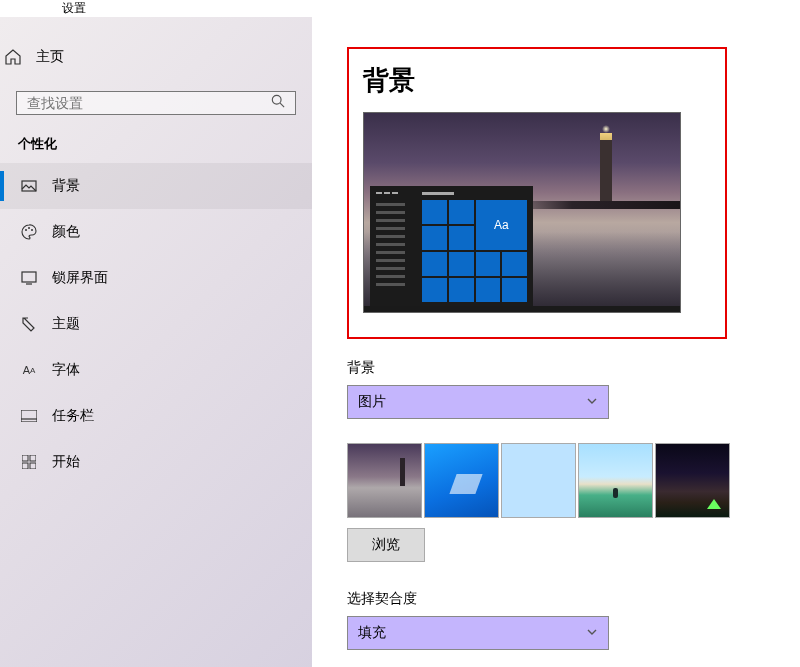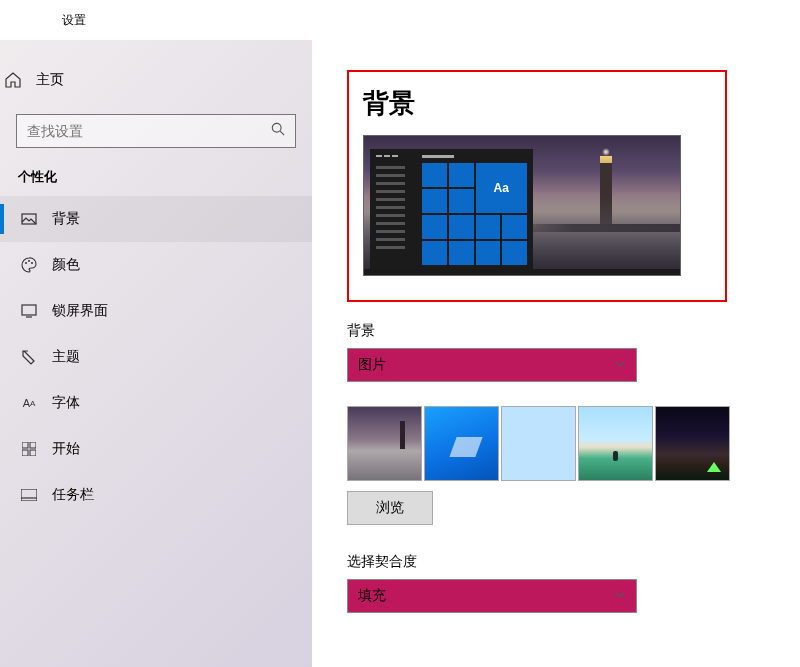--- a/index.html
+++ b/index.html
@@ -13,21 +13,21 @@
   width: 312px; height: 100%;
   background: linear-gradient(135deg, #f0ecee 0%, #e4dee6 50%, #d7d1e0 100%);
   padding-top: 20px;
 }
 
 .home-item { display: flex; align-items: center; height: 40px; padding-left: 4px; font-size: 14px; cursor: pointer; }
 .home-item .icon { width: 18px; margin-right: 14px; display: flex; align-items: center; justify-content: center; }
 
 .search-wrap { padding: 14px 16px 0 16px; }
 .search {
-  display: flex; align-items: center; height: 34px; width: 280px;
+  display: flex; align-items: center; height: 24px; width: 280px;
   border: 1px solid #777; background: rgba(255,255,255,0.5);
   padding: 0 10px; justify-content: space-between;
 }
 .search input {
   border: none; background: transparent; outline: none; font-size: 14px; width: 85%;
   color: #444;
 }
 .search .icon { color: #555; }
 
 .cat { padding: 20px 0 10px 18px; font-size: 13px; font-weight: 600; }
@@ -42,24 +42,23 @@
   content: ""; position: absolute; left: 0; top: 8px; bottom: 8px; width: 4px;
   background: #0078d4;
 }
 .nav li .icon { width: 18px; margin-right: 14px; display: flex; align-items: center; justify-content: center; }
 
 .content { flex: 1; padding: 30px 0 0 35px; overflow-y: auto; }
 .highlight-box { border: 2px solid #e60000; padding: 14px 36px 24px 14px; width: 380px; margin-bottom: 20px; }
 .page-title { font-size: 26px; font-weight: 600; margin-bottom: 14px; }
 
 .preview {
-  width: 318px; height: 141px; position: relative; overflow: hidden;
+  width: 318px; height: 201px; position: relative; overflow: hidden;
   background: linear-gradient(to bottom, #3a2f4a 0%, #5a4a6a 25%, #8a7080 40%, #b8a8a0 55%, #9c9095 70%, #6a656e 100%);
   border: 1px solid #666;
-  font-weight: bold;
 }
 .lighthouse {
   position: absolute; right: 68px; top: 20px; width: 12px; height: 70px;
   background: linear-gradient(to bottom, #f0d080 0%, #d8b868 10%, #3a3030 10%, #3a3030 100%);
 }
 .lighthouse::before {
   content:""; position:absolute; top:-8px; left:2px; width:8px; height:8px; border-radius:50%;
   background: radial-gradient(circle, #fff8d0 0%, rgba(255,240,180,0) 70%);
 }
 .pier {
@@ -82,40 +81,40 @@
 .sm-tiles {
   flex:1; padding:6px 6px 4px 4px; display:grid;
   grid-template-columns: repeat(4, 1fr); grid-template-rows: 6px repeat(4, 1fr); gap:2px;
 }
 .sm-tiles .head { grid-column:1 / -1; height:3px; background:#aaa; width:30%; }
 .tile { background:#0b6ac8; }
 .tile.big { grid-column: span 2; grid-row: span 2; display:flex; align-items:center; justify-content:center; color:#fff; font-size:12px; }
 
 .section-label { font-size: 14px; margin-bottom: 8px; }
 .dropdown {
-  width: 290px; height: 34px; border: 1px solid #888; background:#be185d;
+  width: 262px; height: 34px; border: 1px solid #888; background:#c4b5fd;
   display:flex; align-items:center; justify-content:space-between;
   padding: 0 10px; font-size:14px; cursor:pointer; margin-bottom: 24px;
 }
 .dropdown .chev { color:#555; }
 
 .thumbs { display:flex; gap:2px; margin-bottom: 10px; }
 .thumb { width:75px; height:75px; cursor:pointer; border:1px solid #aaa; }
 .t1 { background: linear-gradient(to bottom,#4a3a5a 0%, #8a7888 45%, #aea8aa 60%, #78727a 100%); position:relative; }
 .t1::after{content:"";position:absolute;right:16px;top:14px;width:5px;height:28px;background:#2a2228;}
 .t2 { background: linear-gradient(160deg,#1a9fff 0%, #0a6fe0 60%, #0553b8 100%); position:relative; }
 .t2::after{content:"";position:absolute;left:28px;top:30px;width:26px;height:20px;background:rgba(255,255,255,0.6);transform:skewX(-20deg);}
 .t3 { background:#bde3ff; }
 .t4 { background: linear-gradient(to bottom,#a8e0ff 0%, #c8ecff 45%, #e8e0c8 55%, #48b088 70%, #2a8060 100%); position:relative; }
 .t4::after{content:"";position:absolute;left:34px;top:44px;width:5px;height:10px;background:#1a2a2a;border-radius:2px;}
 .t5 { background: linear-gradient(to bottom,#0a0818 0%, #1a1230 40%, #3a2a30 65%, #2a2018 80%, #0a1a10 100%); position:relative;}
 .t5::after{content:"";position:absolute;right:8px;bottom:8px;width:0;height:0;border-left:7px solid transparent;border-right:7px solid transparent;border-bottom:10px solid #6aff60;}
 
 .browse {
-  width:86px; height:34px; border:1px solid #aaa; background:#dcdcdc;
+  width:78px; height:34px; border:1px solid #aaa; background:#dcdcdc;
   font-size:14px; cursor:pointer; margin-bottom:28px;
 }
 </style>
 </head>
 <body>
 
 <div class="header">
   <span>设置</span>
 </div>
 
@@ -182,37 +181,37 @@
             </svg>
         </span>
         <span>主题</span>
       </li>
       <li>
         <span class="icon" style="font-size:11px;color:#333;">A<span style="font-size:8px;">A</span></span>
         <span>字体</span>
       </li>
       <li>
         <span class="icon">
+          <svg width="16" height="12" viewBox="0 0 16 12">
+              <rect x="0" y="0" width="16" height="12" fill="none" stroke="#333" stroke-width="1.2"></rect>
+              <line x1="0" y1="9" x2="16" y2="9" stroke="#333" stroke-width="1.2"></line>
+            </svg>
+        </span>
+        <span>任务栏</span>
+      </li>
+      <li>
+        <span class="icon">
           <svg width="14" height="14" viewBox="0 0 14 14">
               <rect x="0" y="0" width="6" height="6" fill="none" stroke="#333"></rect>
               <rect x="8" y="0" width="6" height="6" fill="none" stroke="#333"></rect>
               <rect x="0" y="8" width="6" height="6" fill="none" stroke="#333"></rect>
               <rect x="8" y="8" width="6" height="6" fill="none" stroke="#333"></rect>
             </svg>
         </span>
         <span>开始</span>
-      </li>
-      <li>
-        <span class="icon">
-          <svg width="16" height="12" viewBox="0 0 16 12">
-              <rect x="0" y="0" width="16" height="12" fill="none" stroke="#333" stroke-width="1.2"></rect>
-              <line x1="0" y1="9" x2="16" y2="9" stroke="#333" stroke-width="1.2"></line>
-            </svg>
-        </span>
-        <span>任务栏</span>
       </li>
     </ul>
   </aside>
 
   <main class="content">
 
     <div class="highlight-box">
       <h1 class="page-title">背景</h1>
 
       <div class="preview">

